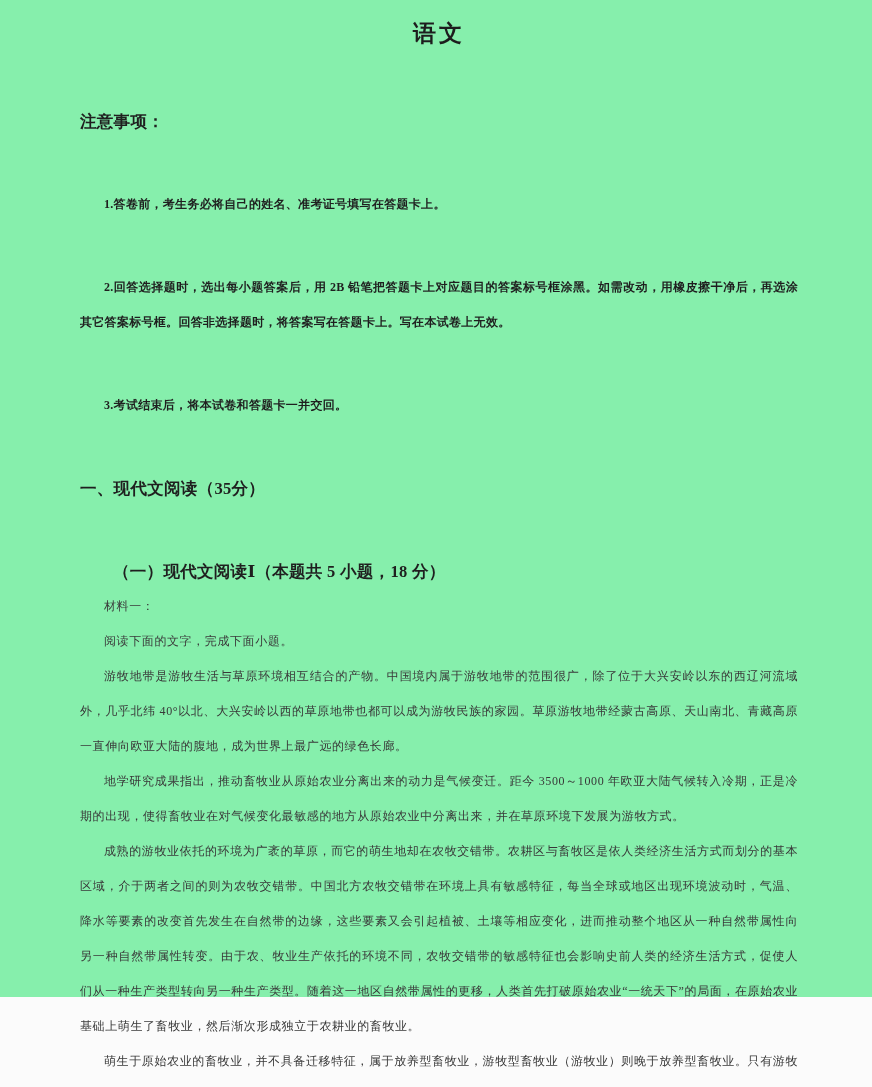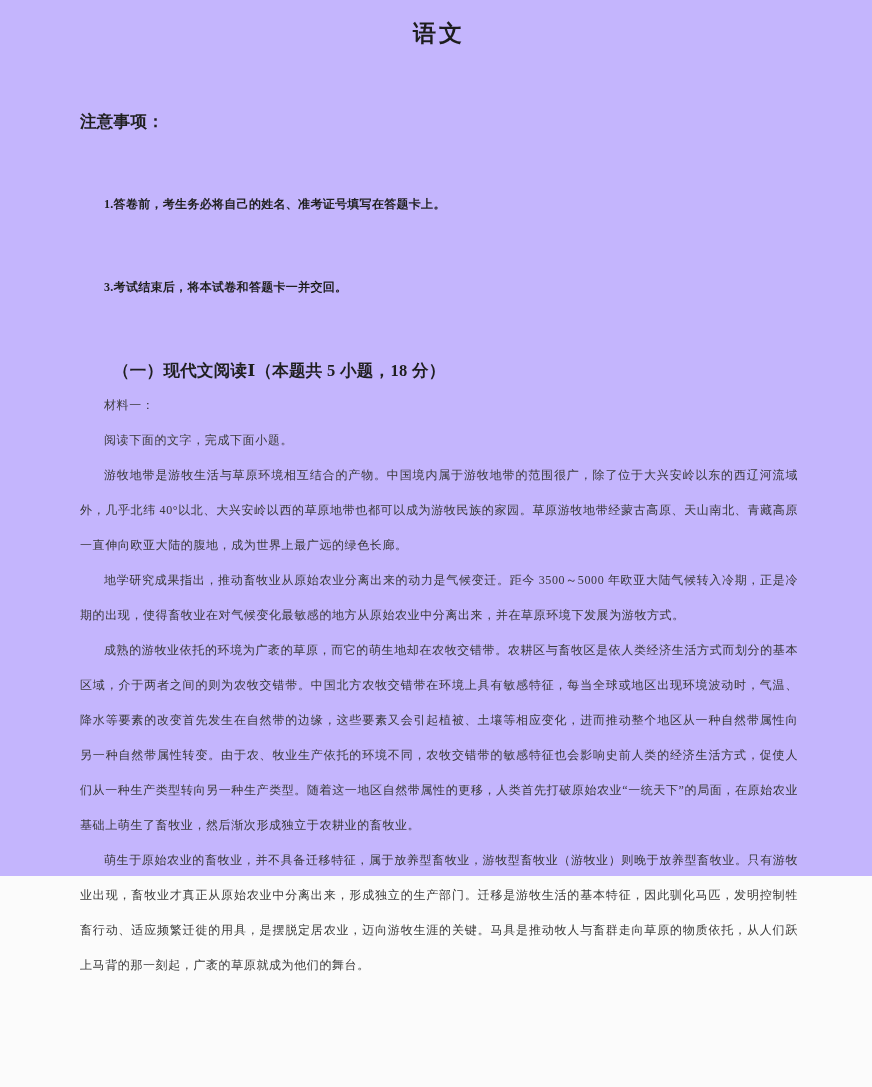--- a/index.html
+++ b/index.html
@@ -10,23 +10,23 @@
   body {
     width: 872px;
     height: 1087px;
     overflow: hidden;
     font-family: "Liberation Serif", "DejaVu Serif", serif;
     color: #333333;
   }
   .page {
     box-sizing: border-box;
     width: 872px;
-    height: 876px;
+    height: 997px;
     padding: 12px 74px 0 80px;
-    background: #c4b5fd;
+    background: #86efac;
   }
   .title {
     margin: 0 0 10px 0;
     text-align: center;
     font-size: 23px;
     font-weight: bold;
     line-height: 44px;
     letter-spacing: 3px;
     color: #1d1d1d;
   }
@@ -61,31 +61,33 @@
 <body>
 
 <div class="page">
 
   <h1 class="title">语文</h1>
 
   <p class="line bold heading">注意事项：</p>
 
   <p class="line bold indent">1.答卷前，考生务必将自己的姓名、准考证号填写在答题卡上。</p>
 
+  <p class="line bold indent">2.回答选择题时，选出每小题答案后，用 2B 铅笔把答题卡上对应题目的答案标号框涂黑。如需改动，用橡皮擦干净后，再选涂其它答案标号框。回答非选择题时，将答案写在答题卡上。写在本试卷上无效。</p>
 
   <p class="line bold indent">3.考试结束后，将本试卷和答题卡一并交回。</p>
 
+  <p class="line bold heading">一、现代文阅读（35分）</p>
 
   <p class="line bold heading indent">（一）现代文阅读Ⅰ（本题共 5 小题，18 分）</p>
 
   <p class="line kaiti indent">材料一：</p>
 
   <p class="line kaiti indent">阅读下面的文字，完成下面小题。</p>
 
   <p class="line body-para">游牧地带是游牧生活与草原环境相互结合的产物。中国境内属于游牧地带的范围很广，除了位于大兴安岭以东的西辽河流域外，几乎北纬 40°以北、大兴安岭以西的草原地带也都可以成为游牧民族的家园。草原游牧地带经蒙古高原、天山南北、青藏高原一直伸向欧亚大陆的腹地，成为世界上最广远的绿色长廊。</p>
 
-  <p class="line body-para">地学研究成果指出，推动畜牧业从原始农业分离出来的动力是气候变迁。距今 3500～5000 年欧亚大陆气候转入冷期，正是冷期的出现，使得畜牧业在对气候变化最敏感的地方从原始农业中分离出来，并在草原环境下发展为游牧方式。</p>
+  <p class="line body-para">地学研究成果指出，推动畜牧业从原始农业分离出来的动力是气候变迁。距今 3500～1000 年欧亚大陆气候转入冷期，正是冷期的出现，使得畜牧业在对气候变化最敏感的地方从原始农业中分离出来，并在草原环境下发展为游牧方式。</p>
 
   <p class="line body-para">成熟的游牧业依托的环境为广袤的草原，而它的萌生地却在农牧交错带。农耕区与畜牧区是依人类经济生活方式而划分的基本区域，介于两者之间的则为农牧交错带。中国北方农牧交错带在环境上具有敏感特征，每当全球或地区出现环境波动时，气温、降水等要素的改变首先发生在自然带的边缘，这些要素又会引起植被、土壤等相应变化，进而推动整个地区从一种自然带属性向另一种自然带属性转变。由于农、牧业生产依托的环境不同，农牧交错带的敏感特征也会影响史前人类的经济生活方式，促使人们从一种生产类型转向另一种生产类型。随着这一地区自然带属性的更移，人类首先打破原始农业“一统天下”的局面，在原始农业基础上萌生了畜牧业，然后渐次形成独立于农耕业的畜牧业。</p>
 
   <p class="line body-para">萌生于原始农业的畜牧业，并不具备迁移特征，属于放养型畜牧业，游牧型畜牧业（游牧业）则晚于放养型畜牧业。只有游牧业出现，畜牧业才真正从原始农业中分离出来，形成独立的生产部门。迁移是游牧生活的基本特征，因此驯化马匹，发明控制牲畜行动、适应频繁迁徙的用具，是摆脱定居农业，迈向游牧生涯的关键。马具是推动牧人与畜群走向草原的物质依托，从人们跃上马背的那一刻起，广袤的草原就成为他们的舞台。</p>
 
 </div>
 
 </body></html>

